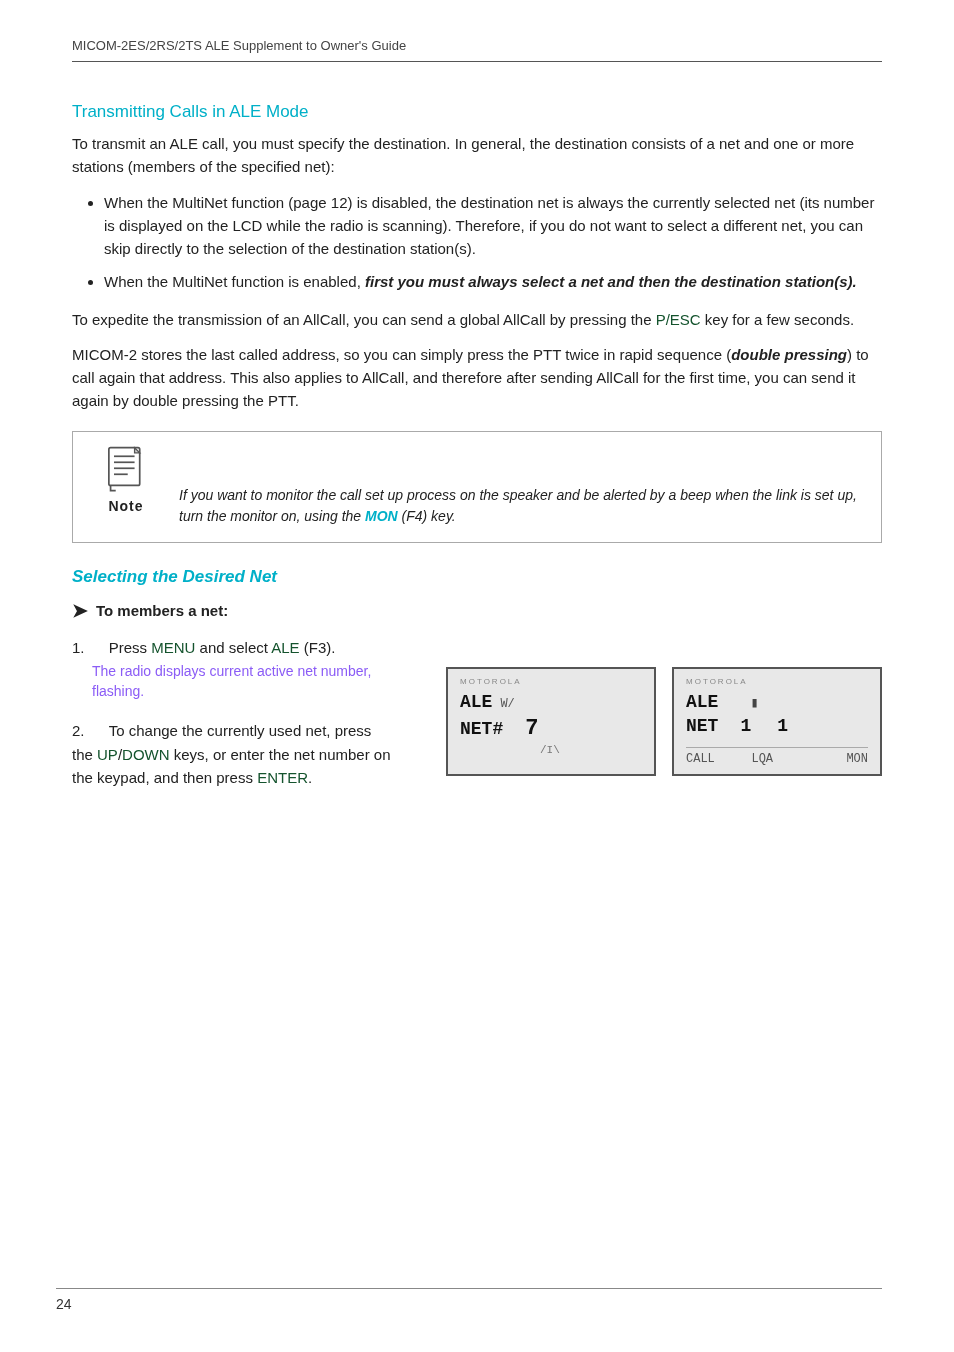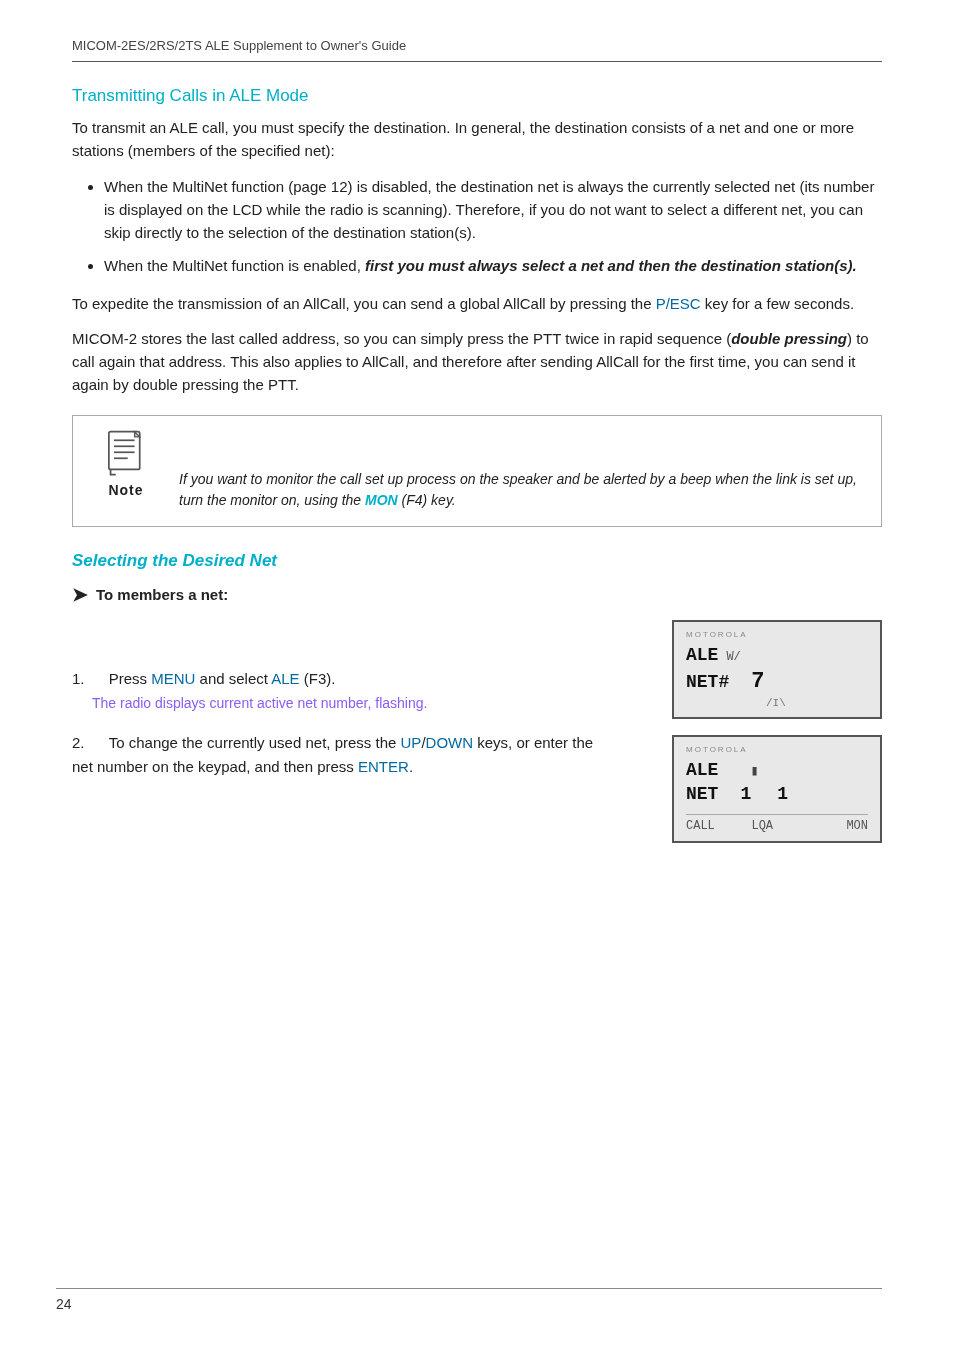--- a/index.html
+++ b/index.html
@@ -14,21 +14,21 @@
     }
     .page {
       width: 954px;
       min-height: 1352px;
       padding: 36px 72px 60px 72px;
       position: relative;
     }
     .header-line {
       border-bottom: 1.5px solid #555;
       padding-bottom: 8px;
-      margin-bottom: 24px;
+      margin-bottom: 40px;
     }
     .header-text {
       font-size: 13px;
       color: #444;
     }
     .section-title {
       color: #00b0c8;
       font-size: 17px;
       font-weight: normal;
       margin-bottom: 10px;
@@ -50,21 +50,21 @@
       margin: 0 0 14px 32px;
       padding: 0;
     }
     .bullet-list li {
       list-style-type: disc;
       font-size: 15px;
       color: #222;
       line-height: 1.55;
       margin-bottom: 10px;
     }
-    .cyan { color: #0369a1; }
+    .cyan { color: #14532d; }
     .bold-italic { font-weight: bold; font-style: italic; }
     .note-box {
       display: flex;
       align-items: flex-start;
       border: 1.5px solid #aaa;
       padding: 14px 18px;
       margin: 18px 0 24px 0;
       background: #fff;
     }
     .note-icon-area {
@@ -129,21 +129,21 @@
     }
     .step-sub {
       font-size: 14px;
       color: #8b5cf6;
       margin-left: 20px;
       margin-top: 3px;
       line-height: 1.4;
     }
     .lcd-screens {
       display: flex;
-      flex-direction: column;
+      flex-direction: row;
       gap: 16px;
       min-width: 210px;
       margin-left: 24px;
     }
     .lcd {
       border: 2px solid #555;
       background: #e8e8e8;
       width: 210px;
       font-family: 'Courier New', monospace;
       font-size: 15px;

